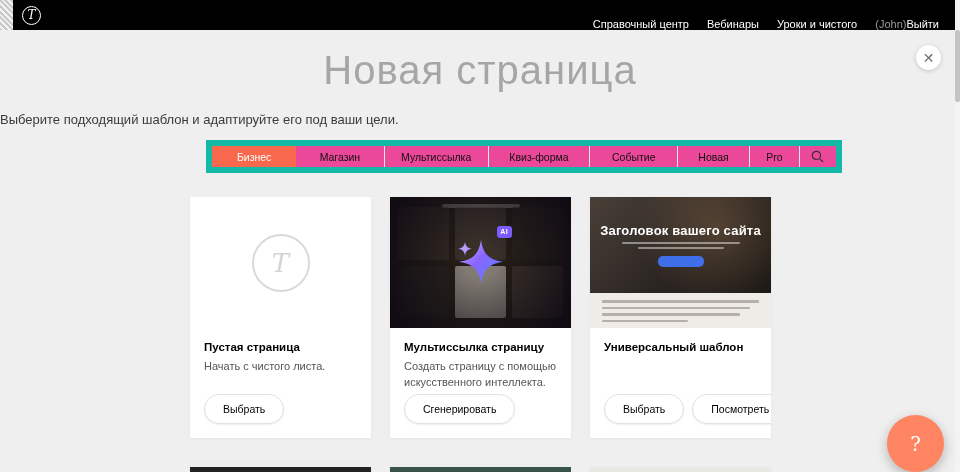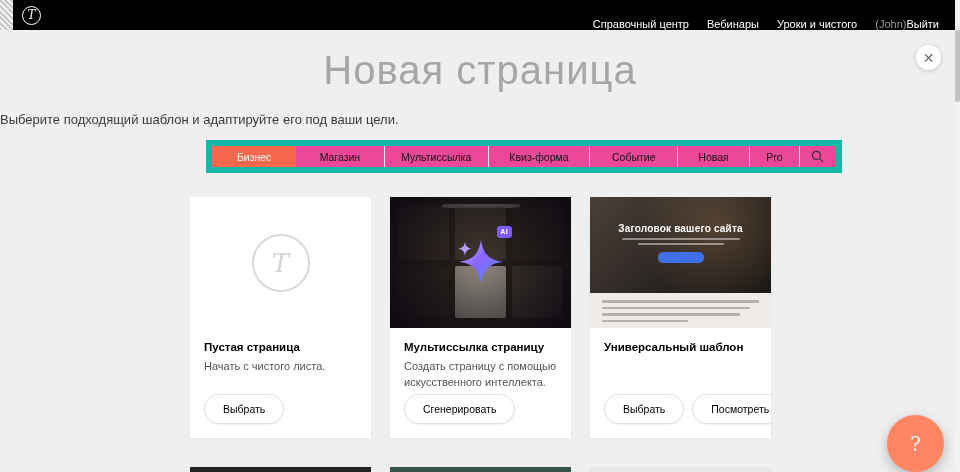--- a/index.html
+++ b/index.html
@@ -80,21 +80,21 @@
   .ai-star{position:absolute;left:50%;top:50%;transform:translate(-50%,-52%);}
   .ai-badge{position:absolute;left:59%;top:22%;min-width:15px;height:12px;padding:0 3px;
     border-radius:3px;background:var(--ai-purple);color:#fff;font-size:7px;font-weight:bold;
     display:flex;align-items:center;justify-content:center;letter-spacing:.5px;}
 
   
   .tpl-photo{height:96px;background:
     radial-gradient(circle at 70% 30%, rgba(160,120,80,.35), rgba(0,0,0,0) 55%),
     linear-gradient(135deg,#4a4038 0%,#2b2522 55%,#1d1915 100%);
     display:flex;flex-direction:column;align-items:center;}
-  .tpl-heading{margin-top:26px;font-size:10px;font-weight:bold;color:#fff;letter-spacing:.2px;}
+  .tpl-heading{margin-top:26px;font-size:13px;font-weight:bold;color:#fff;letter-spacing:.2px;}
   .tpl-line{height:2px;border-radius:1px;background:rgba(255,255,255,.45);margin-top:4px;}
   .tpl-line.l1{width:118px;}
   .tpl-line.l2{width:86px;margin-top:3px;}
   .tpl-btn{width:46px;height:11px;border-radius:5px;background:var(--preview-blue);margin-top:7px;}
   .tpl-text{height:35px;background:#efece8;padding:7px 12px 0;}
   .tpl-bar{height:2.5px;border-radius:1px;background:#b5b0a9;margin-bottom:4px;}
   .tpl-bar.b1{width:100%;}
   .tpl-bar.b2{width:94%;}
   .tpl-bar.b3{width:88%;}
   .tpl-bar.b4{width:55%;}

